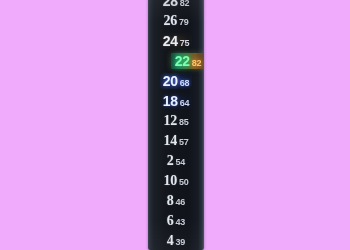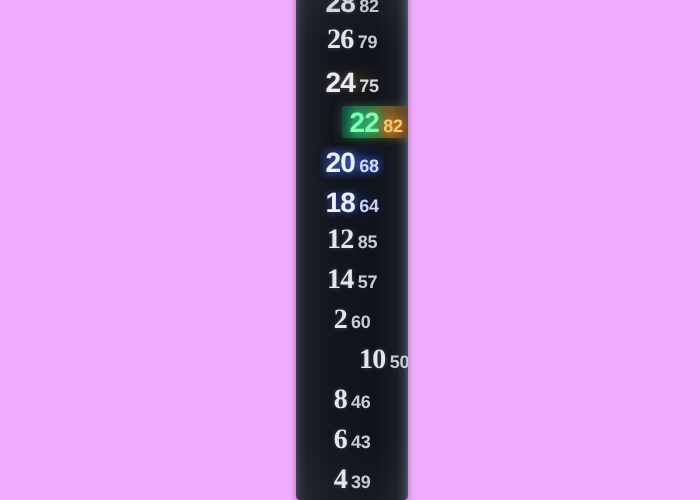--- a/index.html
+++ b/index.html
@@ -217,24 +217,24 @@
         </div>
         <div class="row dim" style="top: 140px;">
           <div class="cell">
             <span class="c-val">14</span>
             <span class="f-val">57</span>
           </div>
         </div>
         <div class="row dim" style="top: 160px;">
           <div class="cell">
             <span class="c-val">2</span>
-            <span class="f-val">60</span>
-          </div>
-        </div>
-        <div class="row dim" style="top: 180px; padding-left: 16px;">
+            <span class="f-val">54</span>
+          </div>
+        </div>
+        <div class="row dim" style="top: 180px;">
           <div class="cell">
             <span class="c-val">10</span>
             <span class="f-val">50</span>
           </div>
         </div>
         <div class="row dim" style="top: 200px;">
           <div class="cell">
             <span class="c-val">8</span>
             <span class="f-val">46</span>
           </div>

